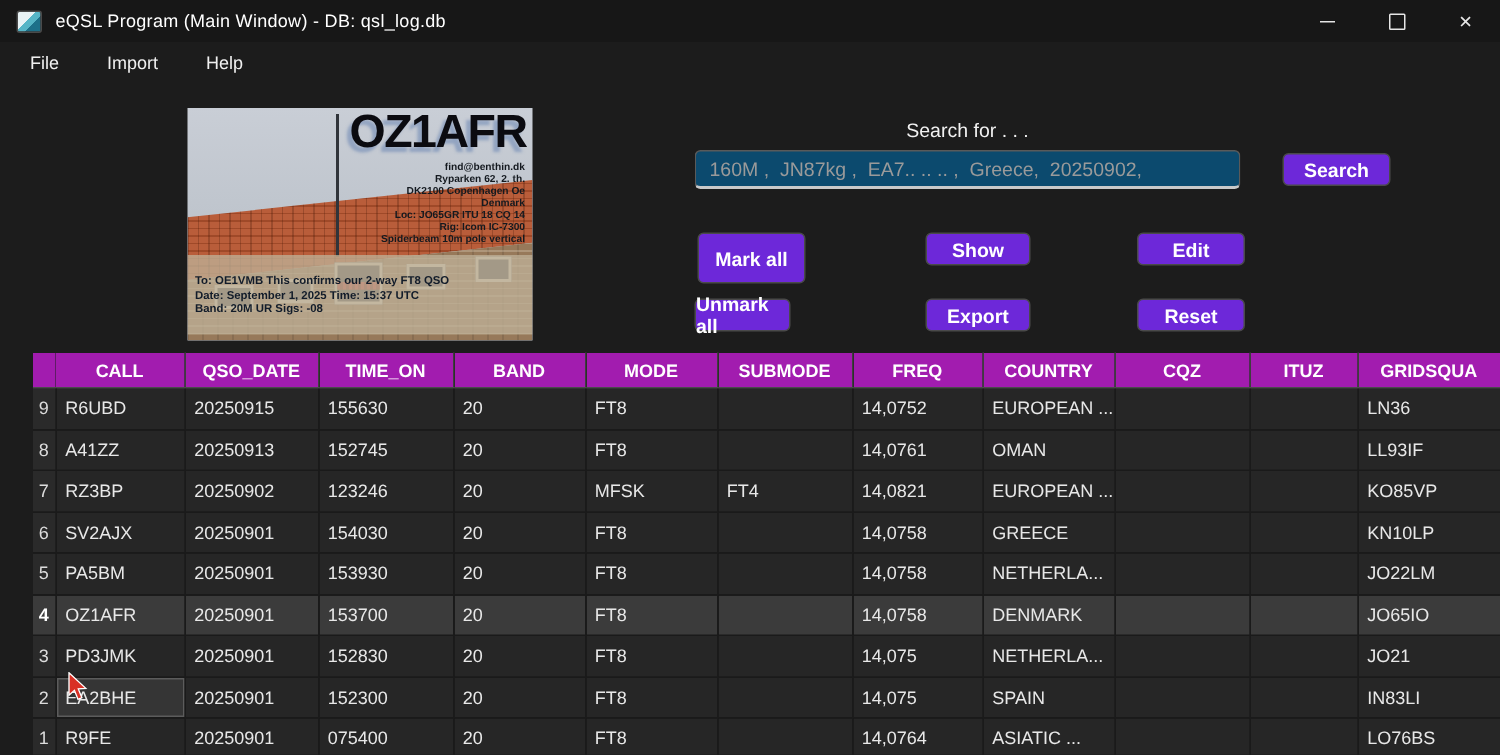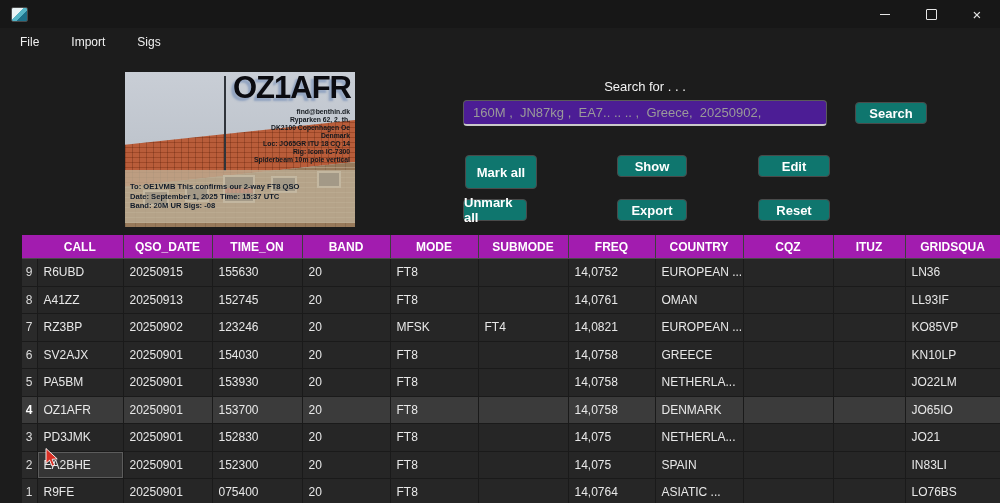--- a/index.html
+++ b/index.html
@@ -40,23 +40,23 @@
   .flowerbox{position:absolute;background:#8e2f2f;
     background-image:repeating-linear-gradient(90deg,#c23b3b 0 2px,#8e2f2f 2px 4px);}
   .card-call{position:absolute;right:4px;top:-2px;font-size:31px;font-weight:bold;letter-spacing:-1px;color:#0b0b10;
     text-shadow:-3px 3px 2px rgba(95,125,175,.5);}
   .card-info{position:absolute;right:5px;top:36px;text-align:right;font-size:6.8px;line-height:8px;font-weight:bold;color:#14191f;}
   .card-footer{position:absolute;left:0;right:0;bottom:4px;background:rgba(190,176,150,.78);
     padding:12px 5px;font-size:7.6px;line-height:9.6px;font-weight:bold;color:#121c2a;}
   
   .search-label{position:absolute;left:463px;top:79px;width:364px;text-align:center;color:#f2f2f2;font-size:13px;}
   .search-input{position:absolute;left:463px;top:100px;width:364px;height:26px;box-sizing:border-box;
-    background:#4c1d95;border:1px solid #5a5a5a;border-bottom:2px solid #c9c9c9;border-radius:4px;
+    background:#0c4a6e;border:1px solid #5a5a5a;border-bottom:2px solid #c9c9c9;border-radius:4px;
     color:#9a9a9a;font-size:13px;padding:0 9px;font-family:"Liberation Sans",sans-serif;outline:none;}
-  .btn{position:absolute;box-sizing:border-box;background:#0f766e;border:1px solid #4a4a4a;border-radius:4px;
+  .btn{position:absolute;box-sizing:border-box;background:#6d28d9;border:1px solid #4a4a4a;border-radius:4px;
     color:#ffffff;font-size:13px;font-weight:bold;display:flex;align-items:center;justify-content:center;cursor:default;}
   #btn-search{left:855px;top:102px;width:72px;height:22px;}
   #btn-markall{left:465px;top:155px;width:72px;height:34px;}
   #btn-show{left:617px;top:155px;width:70px;height:22px;}
   #btn-edit{left:758px;top:155px;width:72px;height:22px;}
   #btn-unmarkall{left:463px;top:199px;width:64px;height:22px;}
   #btn-export{left:617px;top:199px;width:70px;height:22px;}
   #btn-reset{left:758px;top:199px;width:72px;height:22px;}
   
   .grid{position:absolute;left:22px;top:235px;width:978px;border-collapse:collapse;table-layout:fixed;}
@@ -70,37 +70,38 @@
   .grid tr.selected td.num{background:#3b3b3b;color:#ffffff;font-weight:bold;}
   .grid td.hovered{background:#353535;box-shadow:inset 0 0 0 1px #5c5c5c;}
   
   .cursor{position:absolute;left:45px;top:448px;width:14px;height:20px;pointer-events:none;}
 </style>
 </head>
 <body>
 
 <div class="titlebar">
   <span class="app-icon"></span>
+  <span class="title-text">eQSL Program (Main Window) - DB: qsl_log.db</span>
   <div class="win-controls">
     <div class="win-btn">
         <span class="min-glyph"></span>
       </div>
     <div class="win-btn">
         <span class="max-glyph"></span>
       </div>
     <div class="win-btn">
         <span class="close-glyph">×</span>
       </div>
   </div>
 </div>
 
 <div class="menubar" id="menubar">
     <div class="menu-item">File</div>
     <div class="menu-item">Import</div>
-    <div class="menu-item">Sigs</div>
+    <div class="menu-item">Help</div>
   </div>
 
 <div class="card">
   <div class="card-roof"></div>
   <div class="card-wall"></div>
   <div class="antenna"></div>
   <div class="win" style="left:18px;top:118px;width:26px;height:16px;"></div>
   <div class="win" style="left:60px;top:114px;width:24px;height:16px;"></div>
   <div class="win" style="left:98px;top:103px;width:32px;height:28px;"></div>
   <div class="flowerbox" style="left:100px;top:116px;width:28px;height:5px;"></div>

